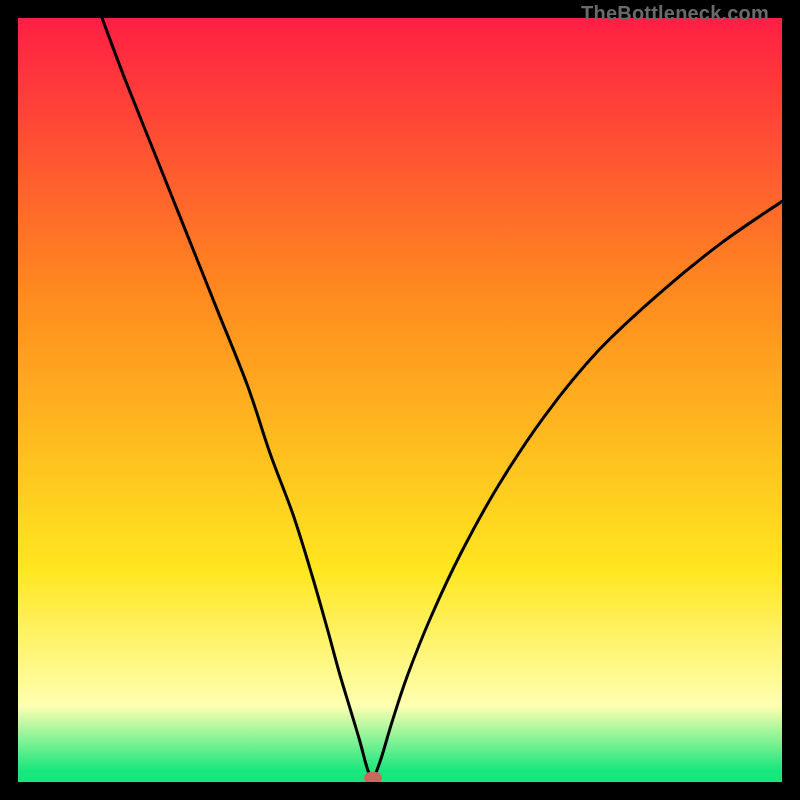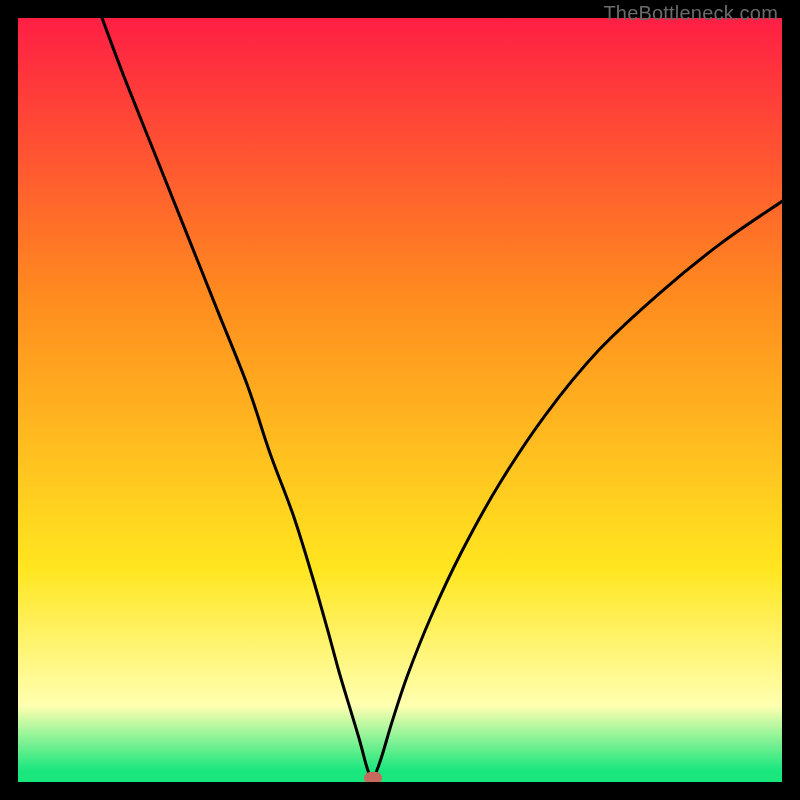--- a/index.html
+++ b/index.html
@@ -35,24 +35,24 @@
   .curve-svg {
     position: absolute;
     left: 0;
     top: 0;
     width: 100%;
     height: 100%;
   }
   .watermark {
     position: absolute;
     top: 2px;
-    right: 22px;
+    right: 31px;
     color: #6a6a6a;
     font-size: 20px;
-    font-weight: 400;
+    font-weight: 700;
     letter-spacing: 0.2px;
   }
   .marker {
     position: absolute;
     width: 18px;
     height: 12px;
     border-radius: 6px;
     transform: translate(-50%, -50%);
   }
 </style>

